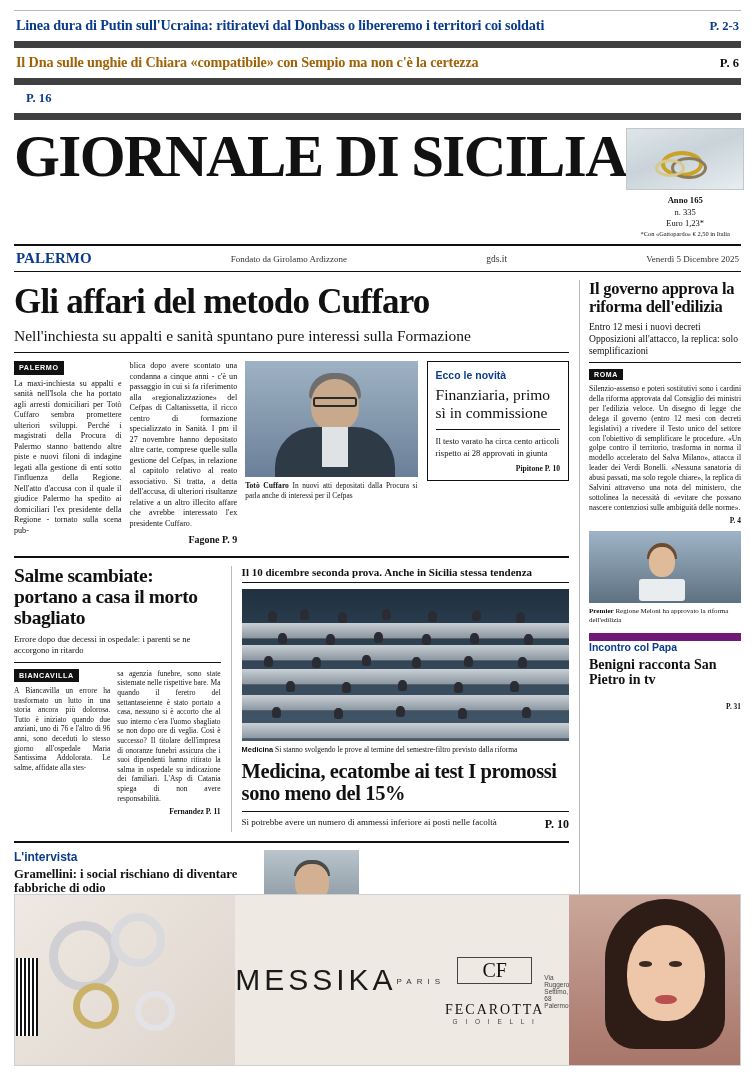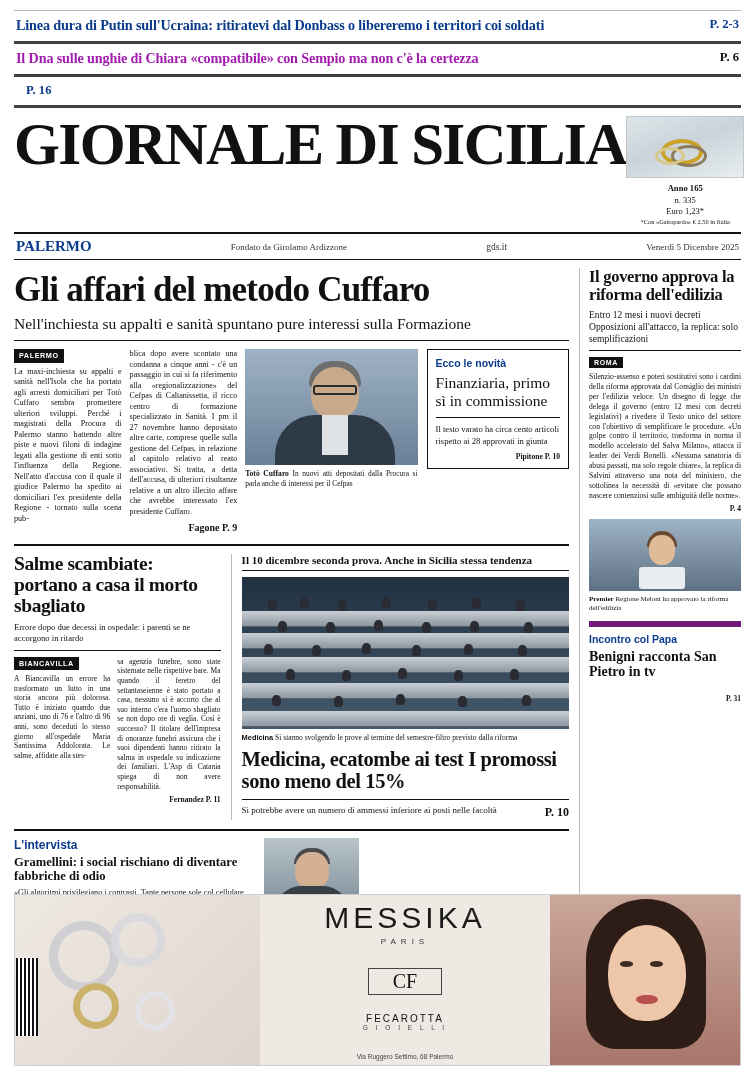--- a/index.html
+++ b/index.html
@@ -10,29 +10,29 @@
     background: #ffffff;
     font-family: "Liberation Serif", serif;
     color: #111;
     overflow: hidden;
   }
   .page { width:755px; height:1080px; position:relative; padding: 0 14px; }
 
   
   .teasers { padding-top: 10px; }
   .teaser {
-    display:flex; align-items:flex-start; justify-content:space-between;
-    border-bottom: 3px solid #404040;
+    display:flex; align-items:flex-end; justify-content:space-between;
+    border-bottom: 7px solid #404040;
     padding: 6px 2px 7px 2px;
   }
   .teaser:first-child { border-top: 1px solid #b8b8b8; }
   .teaser-text { font-weight: bold; font-size: 14.2px; letter-spacing: -0.15px; }
   .teaser-page { font-weight: bold; font-size: 12.6px; white-space: nowrap; padding-left: 10px; }
   .t-blue .teaser-text, .t-blue .teaser-page { color:#0b3c8c; }
-  .t-black .teaser-text { color:#a21caf; }
+  .t-black .teaser-text { color:#a16207; }
   .t-black .teaser-page { color:#111; }
 
   
   .masthead { display:flex; align-items:flex-start; justify-content:space-between; margin-top: 8px; }
   .logo {
     font-family: "Liberation Serif", serif;
     font-weight: bold;
     font-size: 59px;
     line-height: 0.95;
     letter-spacing: -1.6px;
@@ -163,41 +163,41 @@
               letter-spacing:0.6px; display:inline-block; padding:2px 5px; margin:6px 0 4px 0; }
   .r-body { font-size:7.6px; line-height:1.3; text-align:justify; }
   .r-body p { margin:0 0 4px 0; }
   .r-sig { font-weight:bold; font-size:7.4px; text-align:right; margin-top:3px; }
   .r-photo { width:100%; height:72px; margin-top:6px; background:linear-gradient(180deg,#9fb4c6,#5d7182); position:relative; overflow:hidden; }
   .r-photo .pod { position:absolute; width:46px;height:22px; left:50px; top:48px; background:#e9edf0; border-radius:3px; }
   .r-photo .fc { position:absolute; width:26px;height:30px; left:60px; top:16px; background:#e0bb9a; border-radius:46%; }
   .r-photo .hr2 { position:absolute; width:30px;height:16px; left:58px; top:12px; background:#6b4a30; border-radius:16px 16px 0 0; }
   .r-cap { font-size:7px; line-height:1.25; margin-top:4px; }
   .r-cap b { font-size:7.1px; }
-  .r-box { border-top:6px solid #701a75; margin-top:8px; padding-top:6px; }
+  .r-box { border-top:8px solid #701a75; margin-top:8px; }
   .r-ink { color:#0b3c8c; font-weight:bold; font-size:10.5px; font-family:"Liberation Sans",sans-serif; }
   .r-bh { font-weight:bold; font-size:14px; line-height:1.1; margin-top:4px; }
   .r-pg { font-weight:bold; font-size:7.4px; text-align:right; margin-top:14px; }
 
   
   .ad {
     position:absolute; left:14px; right:14px; bottom:14px; height:172px;
     border:1px solid #cfcfcf; background:#efe9e3; overflow:hidden; display:flex;
   }
   .ad-left { width:245px; position:relative; background:linear-gradient(135deg,#efe9e3,#ded5cc); }
   .ad-ring1 { position:absolute; width:70px;height:70px;border-radius:50%;border:9px solid #cfcfd4; left:34px; top:26px; }
   .ad-ring2 { position:absolute; width:54px;height:54px;border-radius:50%;border:8px solid #d9d9de; left:96px; top:18px; }
   .ad-ring3 { position:absolute; width:46px;height:46px;border-radius:50%;border:7px solid #cbb26a; left:58px; top:88px; }
   .ad-ring4 { position:absolute; width:40px;height:40px;border-radius:50%;border:6px solid #e3e3e7; left:120px; top:96px; }
-  .ad-mid { flex:1; display:flex; flex-direction:column; align-items:center; justify-content:center; }
+  .ad-mid { flex:1; display:flex; align-items:center; justify-content:center; }
   .ad-brand { font-family:"Liberation Sans",sans-serif; font-size:30px; letter-spacing:4px; color:#1a1a1a; }
   .ad-paris { font-family:"Liberation Sans",sans-serif; font-size:8px; letter-spacing:5px; color:#333; margin-top:2px; }
   .ad-logo { margin-top:22px; text-align:center; }
   .ad-logo .mark { font-family:"Liberation Serif",serif; font-size:20px; border:1px solid #444; display:inline-block; padding:1px 24px; }
-  .ad-logo .nm { font-family:Liberation Sans, sans-serif; font-size:10px; letter-spacing:2px; margin-top:18px; }
+  .ad-logo .nm { font-family:Liberation Serif, serif; font-size:14px; letter-spacing:2px; margin-top:18px; }
   .ad-logo .sub { font-family:"Liberation Sans",sans-serif; font-size:6.5px; letter-spacing:3px; color:#444; }
   .ad-addr { font-family:"Liberation Sans",sans-serif; font-size:6.5px; color:#444; margin-top:22px; }
   .ad-right { width:190px; position:relative; background:linear-gradient(180deg,#caa79a,#a8756a); overflow:hidden; }
   .ad-right .hair { position:absolute; width:120px;height:150px; left:36px; top:4px; background:#2e1d16; border-radius:60px 60px 30px 30px; }
   .ad-right .face2 { position:absolute; width:78px;height:96px; left:58px; top:30px; background:#eec6a9; border-radius:50% 50% 46% 46%; z-index:2;}
   .ad-right .lips { position:absolute; width:22px;height:9px; left:86px; top:100px; background:#b8504f; border-radius:11px/5px; z-index:3; }
   .ad-right .eyeL, .ad-right .eyeR { position:absolute; width:13px;height:6px; background:#3a2a22; border-radius:7px/3px; top:66px; z-index:3;}
   .ad-right .eyeL { left:70px; } .ad-right .eyeR { left:100px; }
 
   

